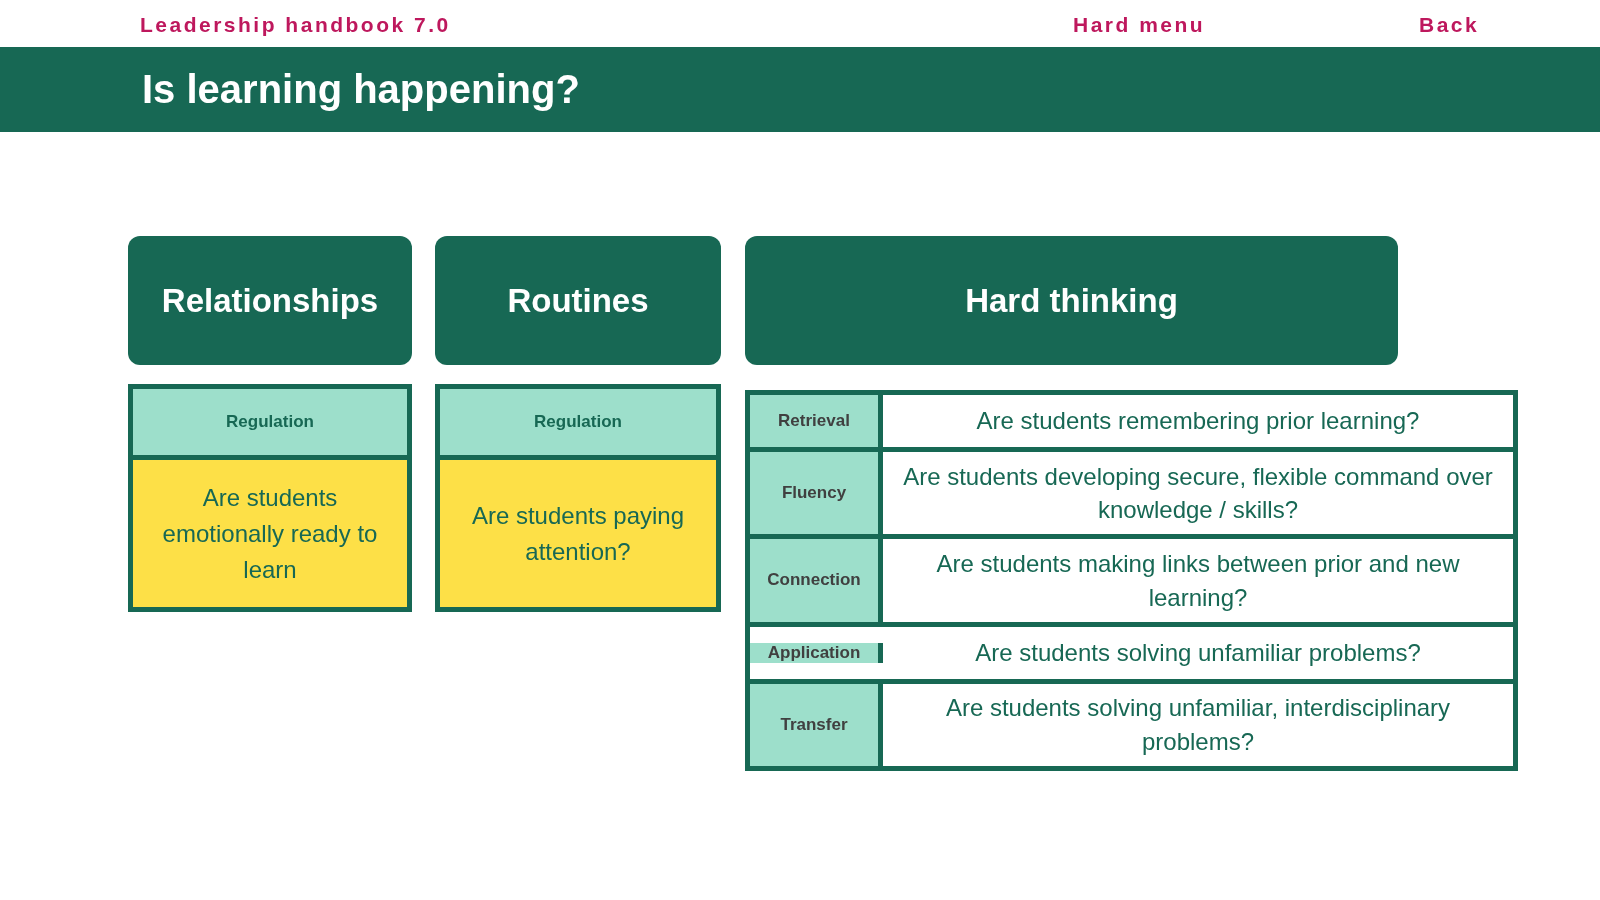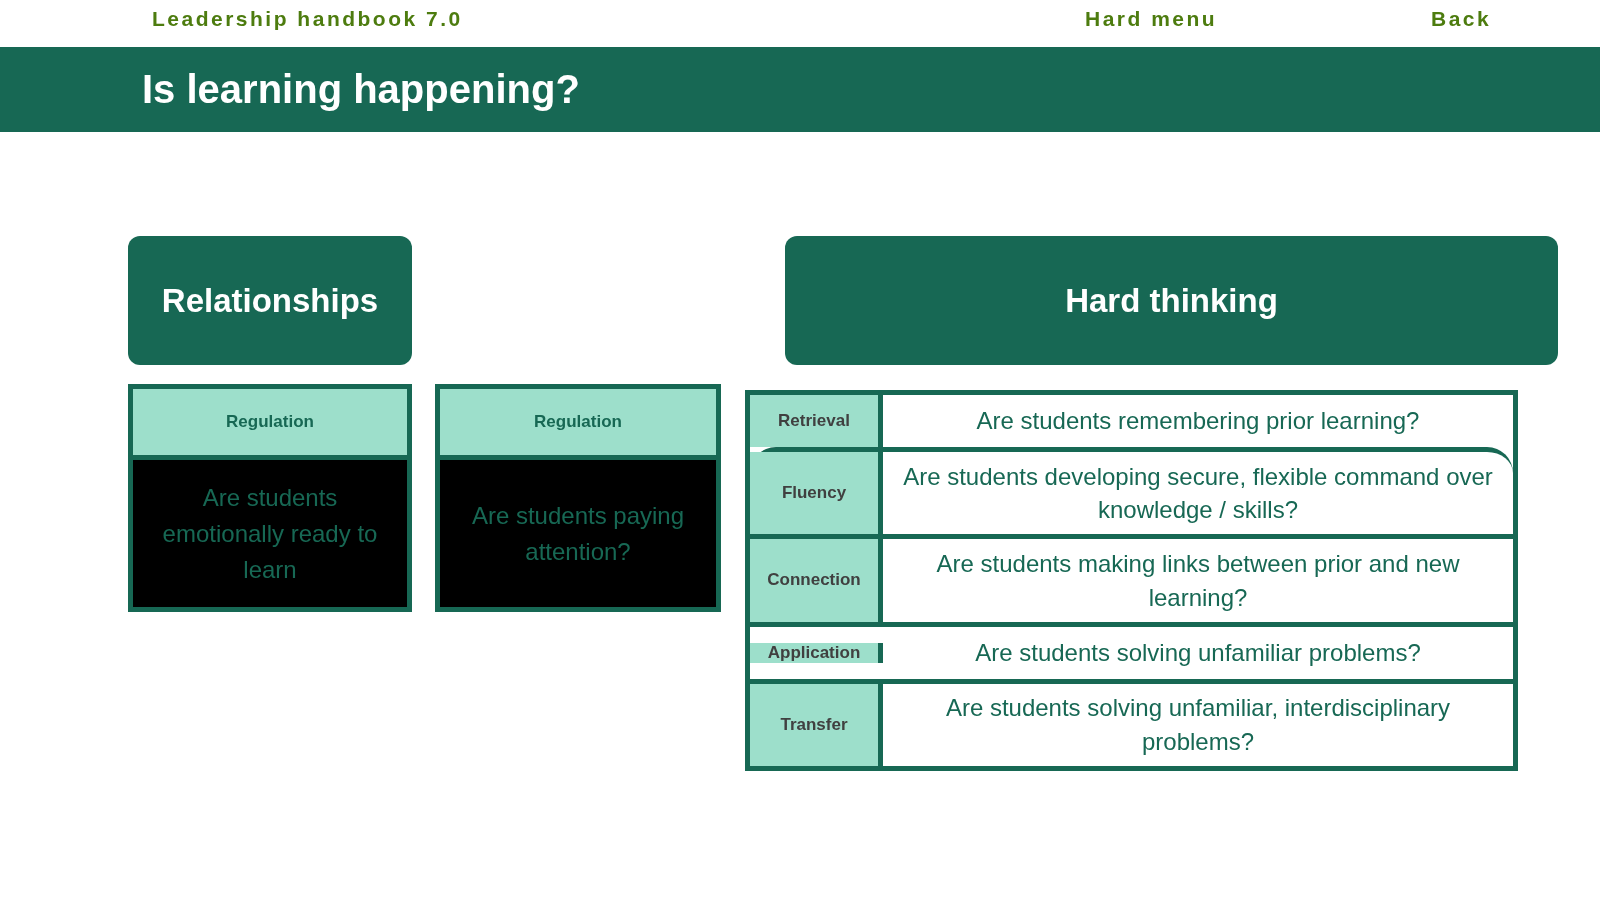--- a/index.html
+++ b/index.html
@@ -17,27 +17,26 @@
   }
   
   .topbar {
     position: absolute;
     left: 0; top: 0;
     width: 1600px; height: 47px;
     background: #ffffff;
   }
   .topbar-text {
     position: absolute;
-    top: 7px;
+    top: 13px;
     font-size: 21px;
     font-weight: bold;
     letter-spacing: 2.5px;
-    color: #4d7c0f;
+    color: #be185d;
     white-space: nowrap;
-    margin-left: 12px;
   }
   .topbar-title   { left: 140px; }
   .topbar-menu    { left: 1073px; cursor: pointer; }
   .topbar-back    { left: 1419px; cursor: pointer; }
   
   .banner {
     position: absolute;
     left: 0; top: 47px;
     width: 1600px; height: 85px;
     background: #176854;
@@ -62,28 +61,28 @@
     color: #ffffff;
     font-size: 33px;
     font-weight: bold;
     display: flex;
     align-items: center;
     justify-content: center;
     border-radius: 12px;
   }
   .hdr-relationships { left: 128px; width: 284px; }
   .hdr-routines      { left: 435px; width: 286px; }
-  .hdr-hard          { left: 745px; width: 773px; margin-left: 40px; }
+  .hdr-hard          { left: 745px; width: 653px; }
   
   .small-box {
     position: absolute;
     top: 384px;
     height: 228px;
     border: 5px solid #176854;
-    background: #000000;
+    background: #fde047;
     box-sizing: border-box;
     display: flex;
     flex-direction: column;
   }
   .box-relationships { left: 128px; width: 284px; }
   .box-routines      { left: 435px; width: 286px; }
   .small-box .label-cell {
     height: 66px;
     background: #9DDFCB;
     border-bottom: 5px solid #176854;
@@ -115,21 +114,21 @@
     background: #ffffff;
     display: flex;
     flex-direction: column;
   }
   .hard-row {
     display: flex;
     min-height: 0;
   }
   .hard-row + .hard-row { border-top: 5px solid #176854; }
   .hard-row.r1 { flex-grow: 72; }
-  .hard-row.r2 { flex-grow: 77; border-radius: 26px; }
+  .hard-row.r2 { flex-grow: 77; }
   .hard-row.r3 { flex-grow: 75; }
   .hard-row.r4 { flex-grow: 77; align-items: center; }
   .hard-row.r5 { flex-grow: 75; }
   .hard-row .label-cell {
     width: 128px;
     flex: 0 0 128px;
     background: #9DDFCB;
     border-right: 5px solid #176854;
     display: flex;
     align-items: center;
@@ -160,20 +159,21 @@
     <span class="topbar-text topbar-title">Leadership handbook 7.0</span>
     <span class="topbar-text topbar-menu">Hard menu</span>
     <span class="topbar-text topbar-back">Back</span>
   </div>
 
   <div class="banner">
     <div class="banner-title">Is learning happening?</div>
   </div>
 
   <div class="col-header hdr-relationships">Relationships</div>
+  <div class="col-header hdr-routines">Routines</div>
   <div class="col-header hdr-hard">Hard thinking</div>
 
   <div class="small-box box-relationships">
     <div class="label-cell">Regulation</div>
     <div class="body-cell">Are students emotionally ready to learn</div>
   </div>
 
   <div class="small-box box-routines">
     <div class="label-cell">Regulation</div>
     <div class="body-cell">Are students paying attention?</div>

